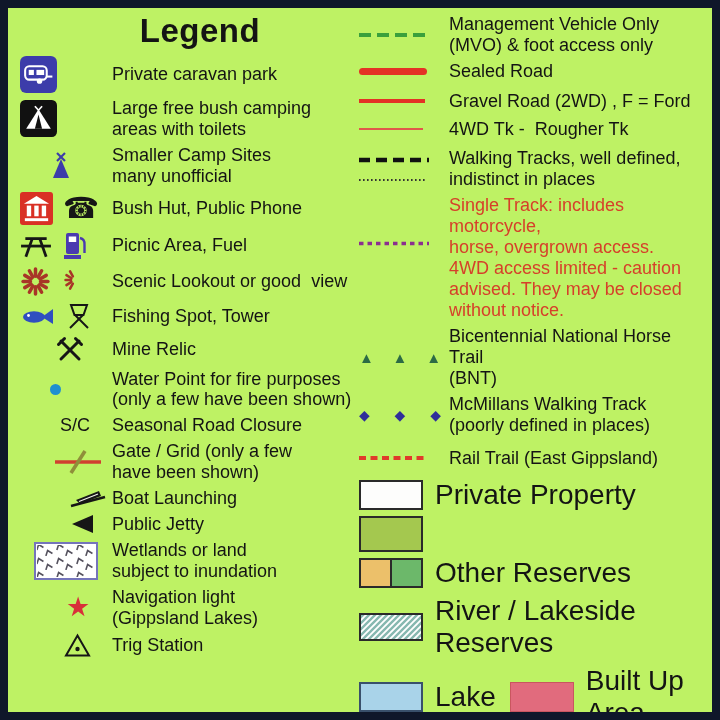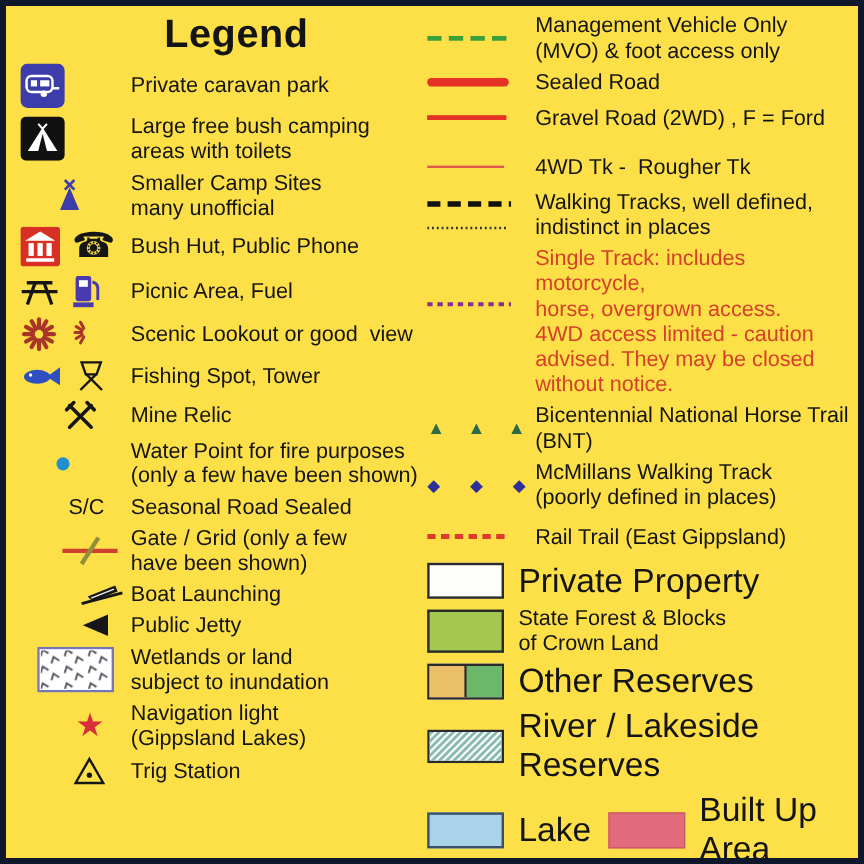--- a/index.html
+++ b/index.html
@@ -1,18 +1,18 @@
 <!DOCTYPE html>
 <html style="--caravan-blue: #3c3caa; --tepee-blue: #3c3caa; --hut-red: #d93025; --fuel-purple: #4a3ab0; --lookout-red: #a83527; --fish-blue: #2f4fc0; --water-blue: #1f8fd0; --gate-red: #d04030; --gate-olive: #8f8f3a; --wetland-border: #7575bb; --star-red: #d8303a; --road-red: #e43225; --mvo-green: #3aa03c; --track-purple: #8b2f8f; --warning-red: #d6402a; --bnt-green: #2c6b45; --mcmillans-blue: #2f2f9a; --rail-red: #e03a2a; --state-forest-green: #a4c84f; --national-park-yellow: #dfe22b; --reserve-orange: #ecc06a; --reserve-green: #6cb86a; --river-hatch: #86b8b0; --lake-blue: #a9d3e9; --built-up-pink: #e16b7d;"><head>
 <meta charset="utf-8">
 <style>
   html,body{margin:0;padding:0;background:#888;}
   #frame{
     width:720px;height:720px;box-sizing:border-box;
-    border:5px solid #0f172a;background:#fde047;
+    border:8px solid #0f172a;background:#bef264;
     font-family:"Liberation Sans", sans-serif;color:#141414;
     display:flex;overflow:hidden;position:relative;
   }
   #left-col{width:345px;box-sizing:border-box;padding:4px 0 0 12px;}
   #right-col{flex:1;box-sizing:border-box;padding:6px 4px 0 6px;}
   .page-title{font-size:33px;font-weight:bold;text-align:center;width:280px;margin:0 0 6px 40px;letter-spacing:0.5px;}
   .row{display:flex;align-items:center;margin-bottom:5px;}
   .row.top{align-items:flex-start;}
   .icons{flex:0 0 92px;display:flex;align-items:center;gap:10px;box-sizing:border-box;}
   .licons{flex:0 0 84px;display:flex;flex-direction:column;justify-content:center;gap:15px;box-sizing:border-box;margin-right:6px;}
@@ -204,21 +204,21 @@
         <span class="waterdot"></span>
       </div>
       <div class="label">Water Point for fire purposes
 (only a few have been shown)</div>
     </div>
 
     <div class="row">
       <div class="icons" style="padding-left:40px;">
         <span class="sc-text">S/C</span>
       </div>
-      <div class="label">Seasonal Road Sealed</div>
+      <div class="label">Seasonal Road Closure</div>
     </div>
 
     <div class="row">
       <div class="icons" style="padding-left:34px;">
         <span>
           <svg width="50" height="24" viewBox="0 0 50 24">
             <line x1="1" y1="12" x2="47" y2="12" style="stroke:var(--gate-red,#d04030)" stroke-width="3.6"></line>
             <line x1="31" y1="1" x2="17" y2="23" style="stroke:var(--gate-olive,#8f8f3a)" stroke-width="3.6"></line>
           </svg>
         </span>
@@ -301,21 +301,21 @@
 (MVO) &amp; foot access only</div>
     </div>
 
     <div class="row" style="margin-bottom:9px;">
       <div class="licons">
           <span class="sealed"></span>
         </div>
       <div class="label">Sealed Road</div>
     </div>
 
-    <div class="row" style="margin-bottom:20px;">
+    <div class="row" style="margin-bottom:7px;">
       <div class="licons">
           <span class="gravel"></span>
         </div>
       <div class="label">Gravel Road (2WD) , F = Ford</div>
     </div>
 
     <div class="row" style="margin-bottom:9px;">
       <div class="licons">
           <span class="fourwd"></span>
         </div>
@@ -389,22 +389,20 @@
       <div class="label">Rail Trail (East Gippsland)</div>
     </div>
 
     <div class="row">
       <span class="swatch"></span>
       <div class="label big">Private Property</div>
     </div>
 
     <div class="row">
       <span class="swatch forest" style="height:36px;"></span>
-      <div class="label">State Forest &amp; Blocks
-of Crown Land</div>
     </div>
 
 
     <div class="row">
       <span class="swatch split">
         <span class="half" style="background:var(--reserve-orange,#ecc06a);border-right:2px solid #2a2a2a;"></span>
         <span class="half" style="background:var(--reserve-green,#6cb86a);"></span>
       </span>
       <div class="label big">Other Reserves</div>
     </div>

